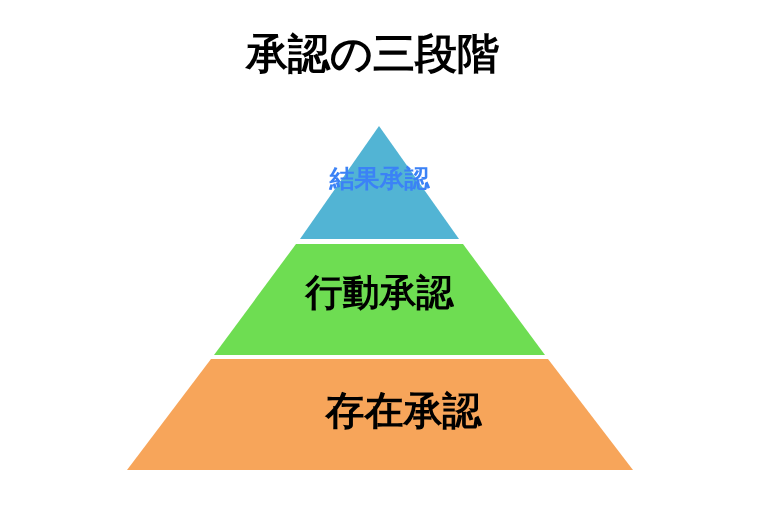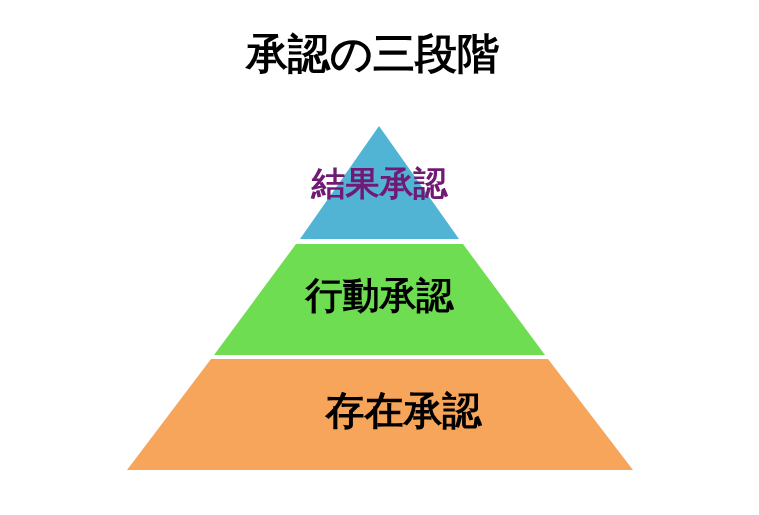--- a/index.html
+++ b/index.html
@@ -52,20 +52,21 @@
     left: 0;
     width: 759px;
     top: 166px;
     font-size: 31px;
   }
   #label-middle {
     left: 0;
     width: 759px;
     top: 277px;
     font-size: 37px;
+    font-family: Liberation Mono, monospace;
   }
   #label-bottom {
     left: 0;
     width: 759px;
     top: 391px;
     font-size: 39px;
     padding-left: 24px;
   }
 </style>
 </head>
@@ -74,19 +75,19 @@
 <div id="figure" style="background: rgb(255, 255, 255);">
 
   <div id="chart-title">承認の三段階</div>
 
   <svg id="pyramid-svg" viewBox="0 0 759 515" xmlns="http://www.w3.org/2000/svg">
     <polygon id="tier-top-shape" points="379,126 459,239 300,239" fill="#52b4d4"></polygon>
     <polygon id="tier-middle-shape" points="296,244 463,244 545,355 214,355" fill="#6edd52"></polygon>
     <polygon id="tier-bottom-shape" points="211,359 548,359 633,470 127,470" fill="#f7a55a"></polygon>
   </svg>
 
-  <div class="level-label" id="label-top" style="font-size: 34px; color: #701a75;">結果承認</div>
+  <div class="level-label" id="label-top" style="font-size: 25px; color: #3b82f6;">結果承認</div>
 
   <div class="level-label" id="label-middle" style="font-size: 37px; color: rgb(0, 0, 0);">行動承認</div>
 
   <div class="level-label" id="label-bottom" style="font-size: 39px; color: rgb(0, 0, 0);">存在承認</div>
 
 </div>
 
 </body></html>

